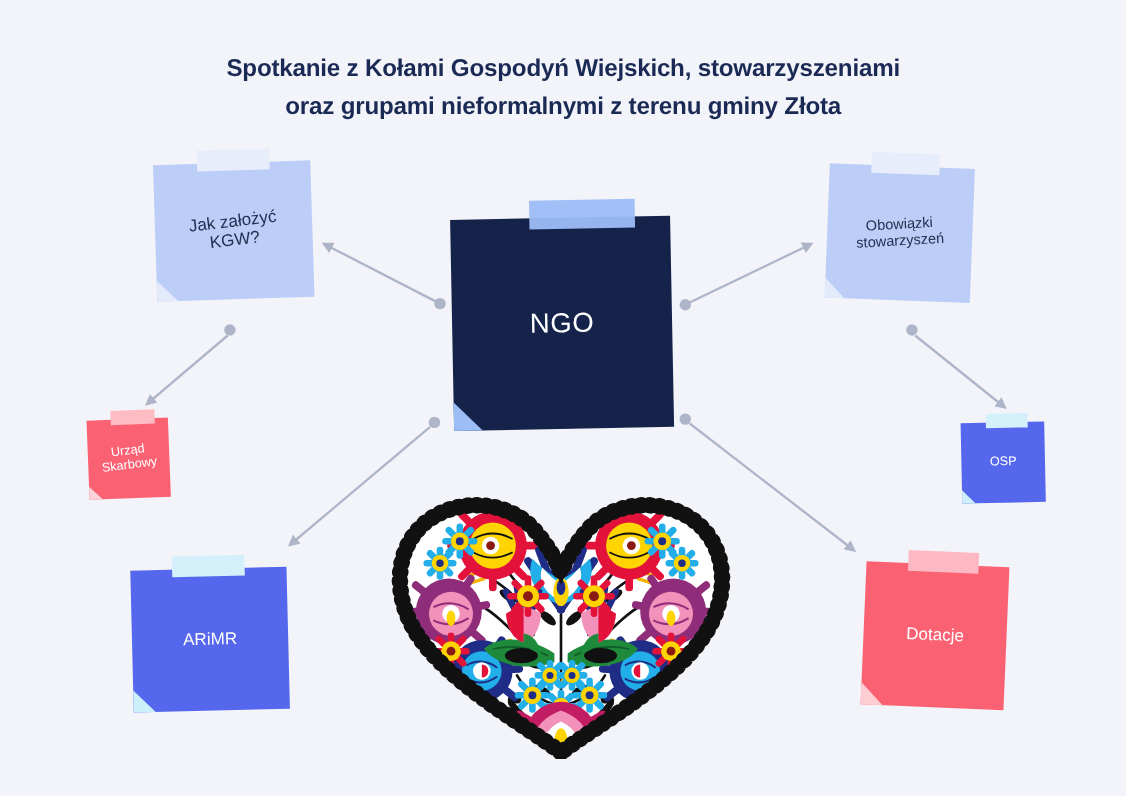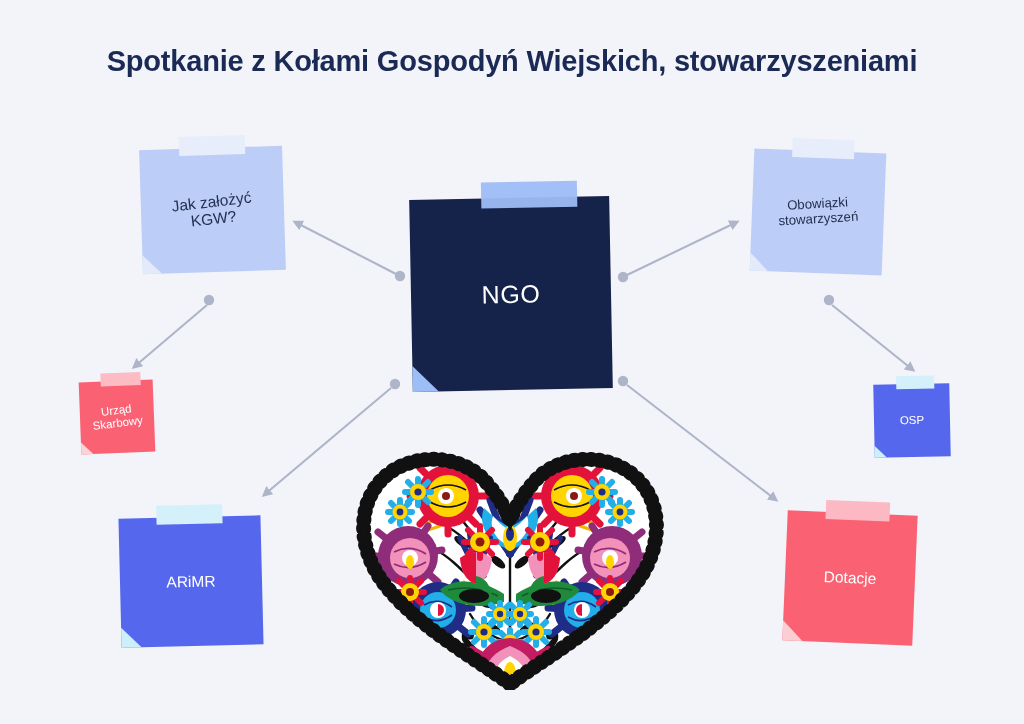--- a/index.html
+++ b/index.html
@@ -24,21 +24,21 @@
   
   #title {
     position: absolute;
     left: 0;
     top: 44px;
     width: 1024px;
     text-align: center;
     color: #1b2a55;
     font-family: "Liberation Sans", sans-serif;
     font-weight: bold;
-    font-size: 29px;
+    font-size: 22px;
     line-height: 35px;
     letter-spacing: -0.2px;
   }
   #title .tline { display: block; }
 
   
   #connectors {
     position: absolute;
     left: 0;
     top: 0;
@@ -256,20 +256,21 @@
   }
   #folk-heart svg { display: block; width: 100%; height: 100%; }
 </style>
 </head>
 <body style="background: rgb(242, 244, 249);">
 
 <div id="canvas" style="background: rgb(242, 244, 249);">
 
   <div id="title">
     <span class="tline">Spotkanie z Kołami Gospodyń Wiejskich, stowarzyszeniami</span>
+    <span class="tline">oraz grupami nieformalnymi z terenu gminy Złota</span>
   </div>
 
   <svg id="connectors" viewBox="0 0 1024 724">
     <defs>
       <marker id="arrowhead" markerWidth="5" markerHeight="5" refX="3.6" refY="2.5" orient="auto">
         <path d="M0,0 L5,2.5 L0,5 Z" fill="#aeb5c9"></path>
       </marker>
     </defs>
     <g stroke="#aeb5c9" stroke-width="2.1" fill="#aeb5c9">
 

